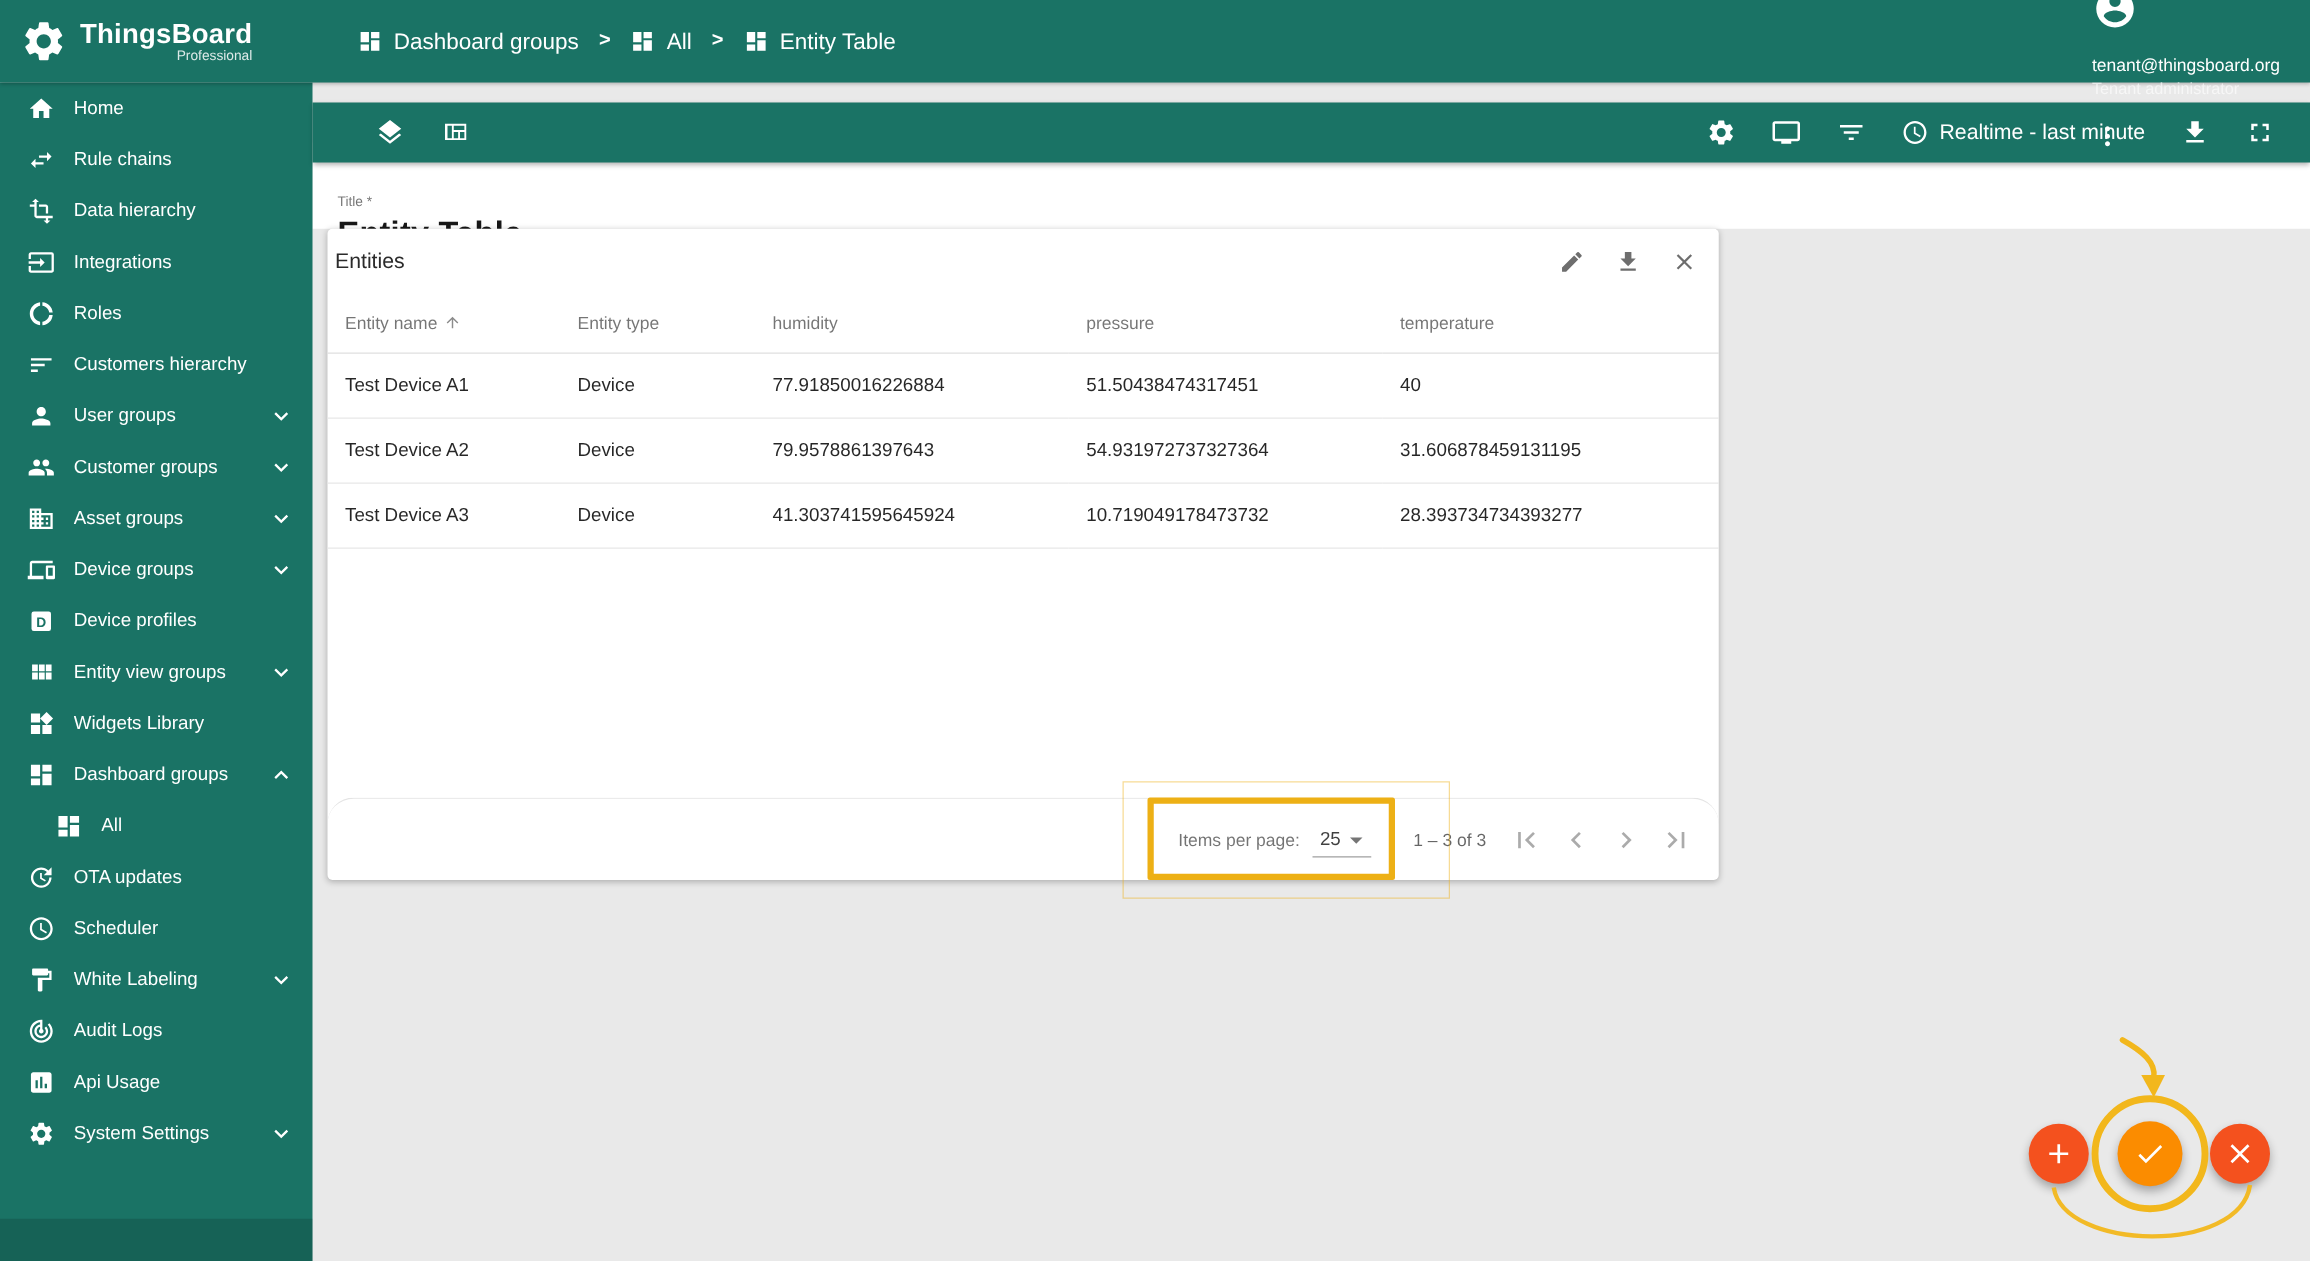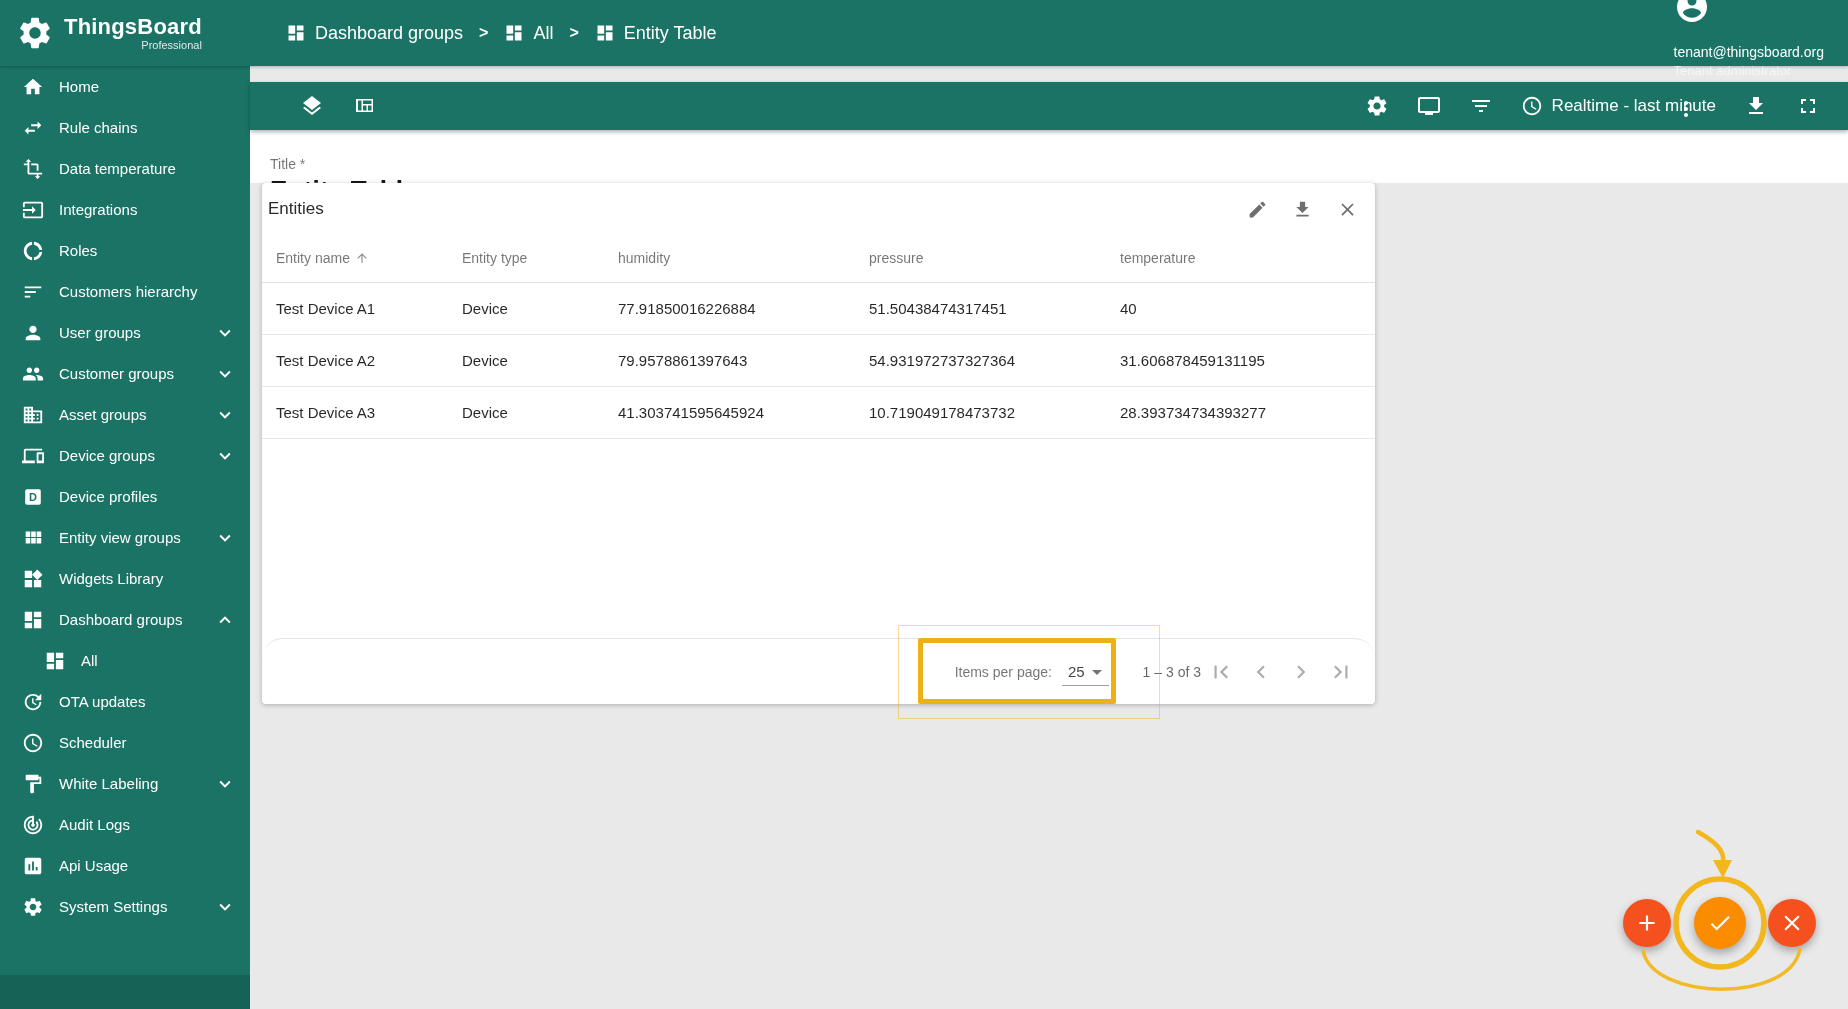--- a/index.html
+++ b/index.html
@@ -51,21 +51,21 @@
     z-index:25; box-shadow:0 2px 4px rgba(0,0,0,.3); padding:0 28px 0 50px;margin-top:16px;
   }
   .tb-left { display:flex; align-items:center; gap:28px; }
   .tb-right { margin-left:auto; display:flex; align-items:center; gap:28px; }
   .ticon { display:flex; color:#fff; cursor:pointer; }
   .timewindow { display:flex; align-items:center; gap:9px; font-size:17px; cursor:pointer; white-space:nowrap; }
 
   
   .content { position:absolute; top:114px; left:250px; right:0; bottom:0; background:#e9e9e9; }
   .title-strip { height:69px; background:#fff; padding:9px 0 0 20px; }
-  .title-label { font-size:14px; color:rgba(0,0,0,.55);margin-top:33px; }
+  .title-label { font-size:11px; color:rgba(0,0,0,.55);margin-top:33px; }
   .title-value { font-size:26px; font-weight:700; color:#171717; margin-top:3px; letter-spacing:.2px; }
   .canvas { position:relative; height:calc(100% - 69px); }
 
   .widget {
     position:absolute; left:12px; top:0; width:1113px; height:521px;
     background:#fff; border-radius:4px; box-shadow:0 1px 5px rgba(0,0,0,.25);
     display:flex; flex-direction:column;
   }
   .widget-header { height:52px; flex:none; display:flex; align-items:center; padding:0 17px 0 6px; }
   .widget-title { font-size:17px; color:#2b2b2b; flex:1; }
@@ -92,21 +92,21 @@
     margin-top:auto; height:66px; flex:none; border-top:1px solid #e4e4e4;
     display:flex; align-items:center; justify-content:flex-end;
     padding-right:14px; color:rgba(0,0,0,.55); font-size:14px;border-radius:21px;
   }
   .pg-label { white-space:nowrap; }
   .pg-select {
     display:flex; align-items:center; margin:0 34px 0 10px; padding:2px 0 1px 6px;
     border-bottom:1px solid rgba(0,0,0,.38); color:rgba(0,0,0,.75); font-size:15px; cursor:pointer;
   }
   .pg-select-arrow { display:flex; color:rgba(0,0,0,.54); }
-  .pg-range { color:rgba(0,0,0,.6); white-space:nowrap; }
+  .pg-range { margin-right:12px; color:rgba(0,0,0,.6); white-space:nowrap; }
   .pg-nav { display:flex; }
   .pg-btn { width:40px; height:40px; display:flex; align-items:center; justify-content:center; color:rgba(0,0,0,.33); cursor:pointer; }
 
   
   .overlay { position:absolute; inset:0; pointer-events:none; z-index:40; }
   .hl-outer { position:absolute; left:898px; top:625px; width:262px; height:94px; border:1px solid rgba(237,176,21,.45); }
   .hl-inner { position:absolute; left:918px; top:638px; width:198px; height:66px; border:5px solid #edb015; border-radius:2px; }
   .save-callout {
     position:absolute; left:1516px; top:782px; width:192px; height:46px;
     background:#fff; border:1px solid #eec04a; border-radius:3px;
@@ -209,21 +209,21 @@
           </svg>
         </span>
         <span class="side-label">Rule chains</span>
       </div>
       <div class="side-item">
         <span class="side-icon">
           <svg width="22" height="22" viewBox="0 0 24 24" fill="currentColor">
             <path d="M22 18v-2H8V4h2L7 1 4 4h2v2H2v2h4v8c0 1.1.9 2 2 2h8v2h-2l3 3 3-3h-2v-2h4zM10 8h6v6h2V8c0-1.1-.9-2-2-2h-6v2z"></path>
           </svg>
         </span>
-        <span class="side-label">Data temperature</span>
+        <span class="side-label">Data hierarchy</span>
       </div>
       <div class="side-item">
         <span class="side-icon">
           <svg width="22" height="22" viewBox="0 0 24 24" fill="currentColor">
             <path d="M21 3.01H3c-1.1 0-2 .9-2 2V9h2V4.99h18v14.03H3V15H1v4.01c0 1.1.9 1.98 2 1.98h18c1.1 0 2-.88 2-1.98v-14a2 2 0 0 0-2-2zM11 16l4-4-4-4v3H1v2h10v3z"></path>
           </svg>
         </span>
         <span class="side-label">Integrations</span>
       </div>
       <div class="side-item">

